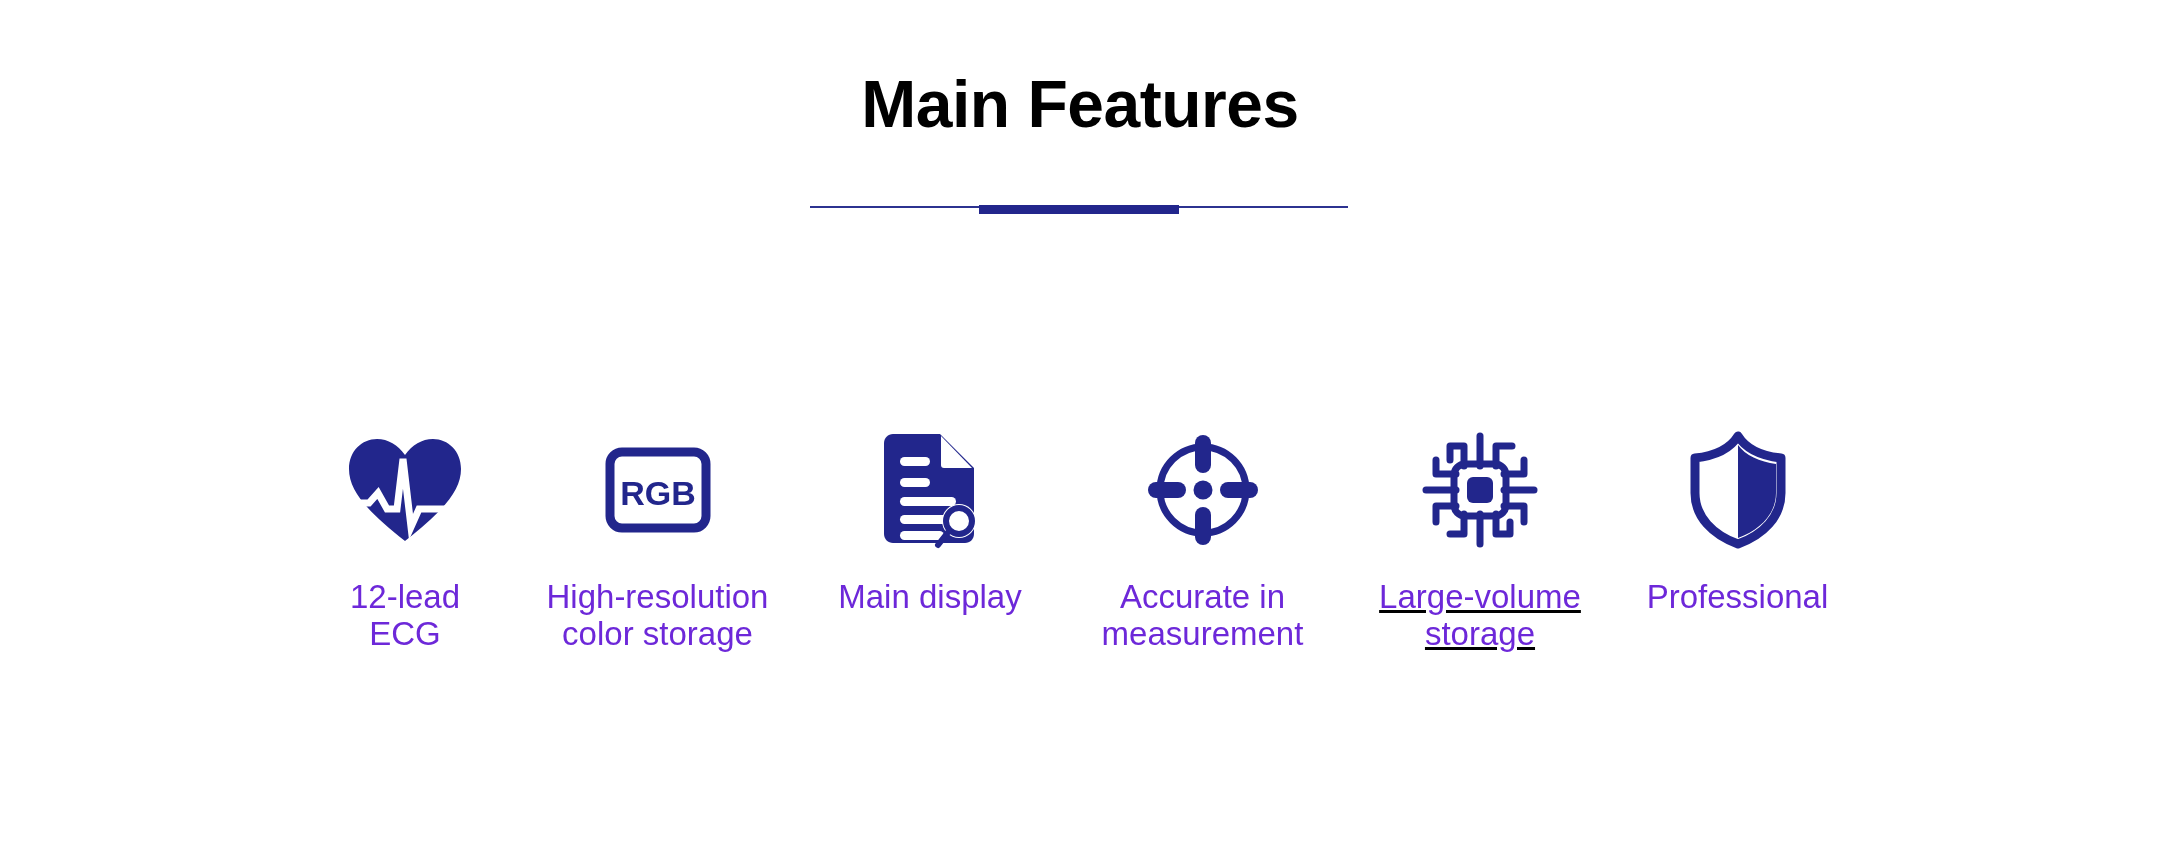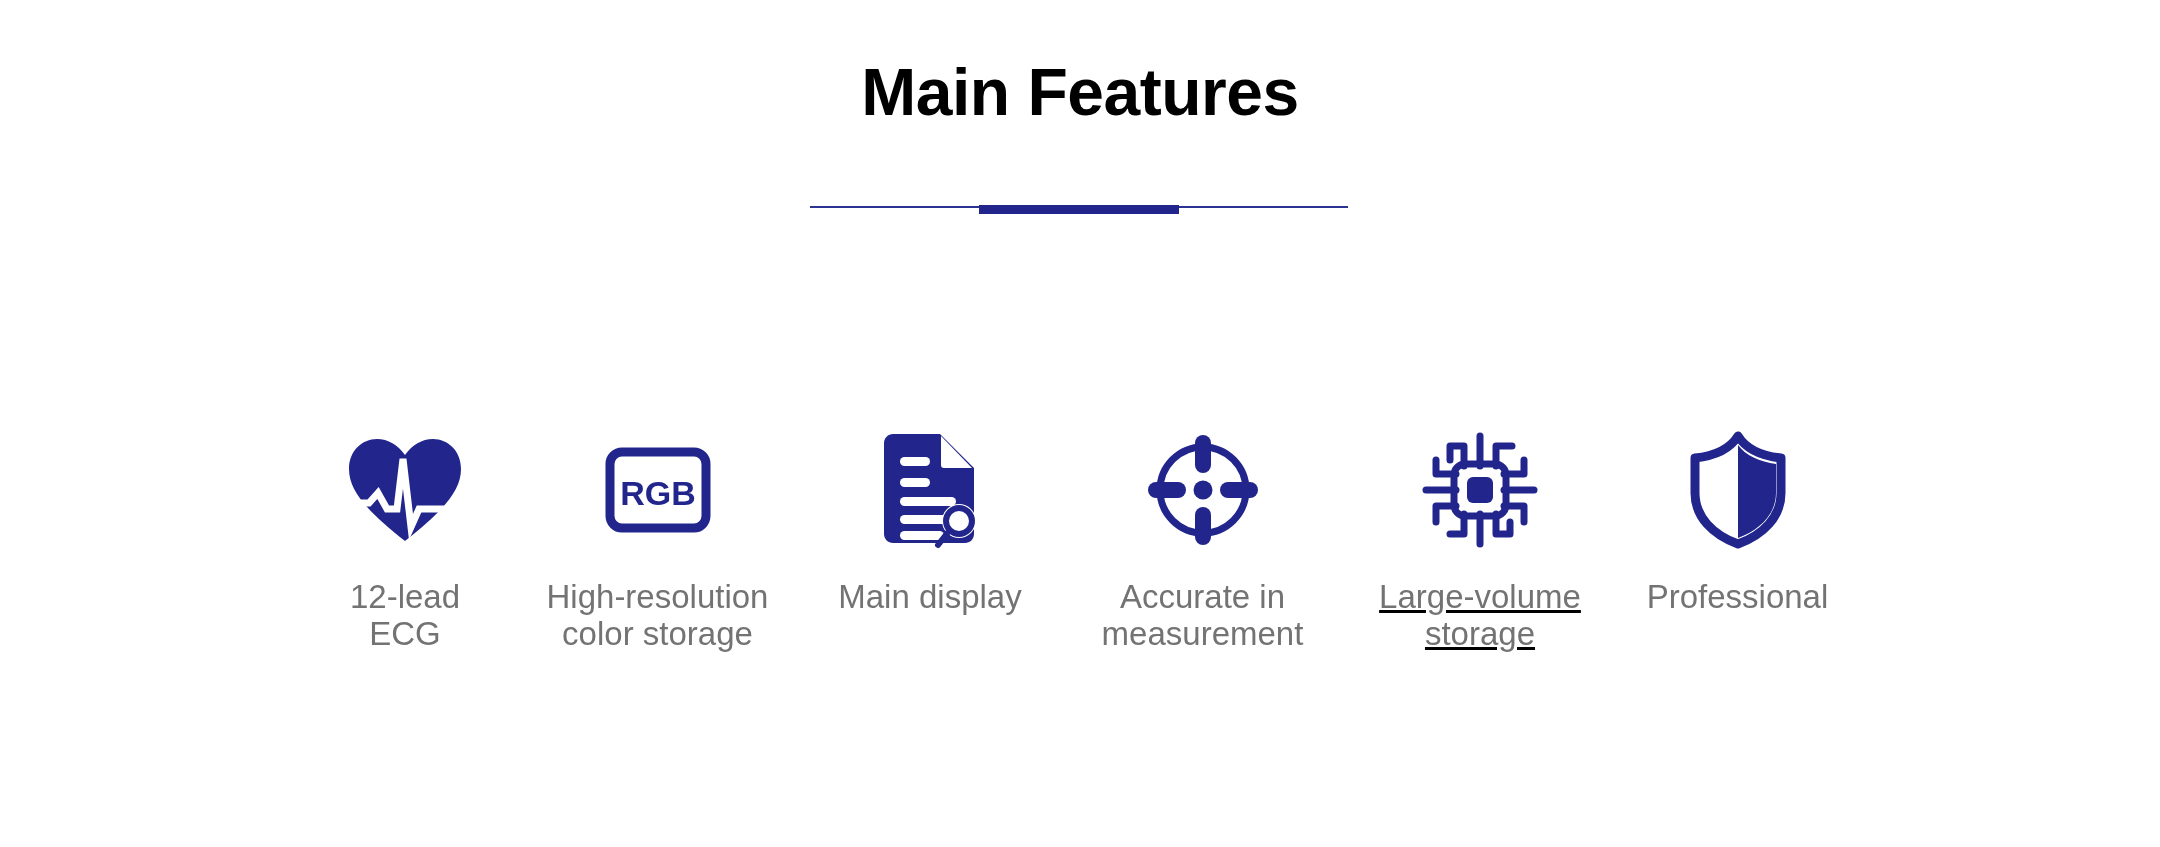--- a/index.html
+++ b/index.html
@@ -30,21 +30,21 @@
     left: 0;
     width: 2160px;
     text-align: center;
   }
   .page-title {
     font-size: 66px;
     font-weight: bold;
     color: #000000;
     letter-spacing: -0.5px;
     line-height: 1.05;
-    margin: 0;
+    margin: 12px;
     font-family: "Liberation Sans", sans-serif;
   }
 
   
   .divider {
     position: absolute;
     top: 205px;
     left: 810px;
     width: 538px;
     height: 4px;
@@ -92,21 +92,21 @@
     align-items: center;
     justify-content: center;
   }
   .feature-icon svg {
     display: block;
   }
   .feature-label {
     margin-top: 24px;
     font-size: 33px;
     line-height: 1.12;
-    color: #737373;
+    color: #6d28d9;
     text-align: center;
     font-family: "Liberation Sans", sans-serif;
     white-space: pre-line;
     font-weight: normal;
   }
 
   
   .feature.f0 { width: 215px; }
   .feature.f1 { width: 290px; }
   .feature.f2 { width: 255px; }

